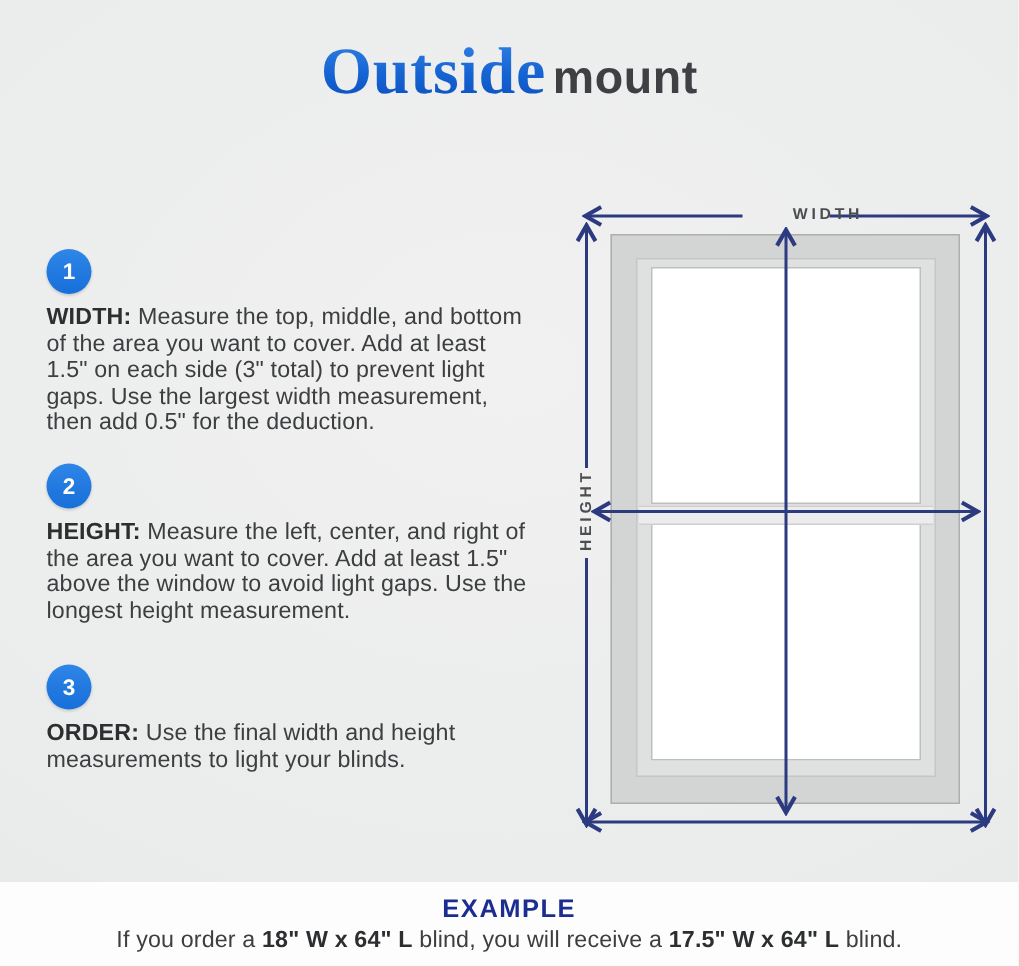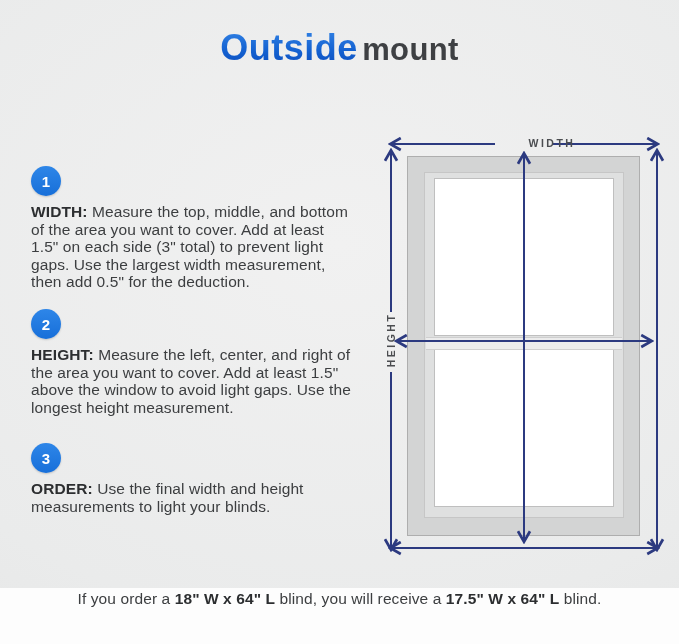--- a/index.html
+++ b/index.html
@@ -8,24 +8,24 @@
     width:679px;height:644px;
     overflow:hidden;
     font-family:"Liberation Sans", sans-serif;
     background:radial-gradient(120% 95% at 50% 38%, #f1f1f1 0%, #eaebeb 62%, #e3e4e4 100%);
   }
   
   .header{position:absolute;left:0;top:24px;width:100%;text-align:center;}
   .title-line1{font-size:33px;font-weight:700;color:#3e4043;letter-spacing:.5px;line-height:38px;}
   .title-line2{line-height:46px;margin-top:1px;}
   .title-highlight{
-    font-size:36px;font-weight:800;letter-spacing:.5px;
+    font-size:44px;font-weight:800;letter-spacing:.5px;
     background:linear-gradient(180deg,#3585e6 0%,#1563d2 55%,#0b4cbd 100%);
     -webkit-background-clip:text;background-clip:text;
-    color:#1565d9;-webkit-text-fill-color:transparent;
+    color:#1565d9;font-family:Liberation Serif, serif;-webkit-text-fill-color:transparent;
   }
   .title-suffix{font-size:31px;font-weight:700;color:#3e4043;letter-spacing:.4px;}
   
   .step{position:absolute;left:31px;width:330px;}
   .step1{top:166px;}
   .step2{top:309px;}
   .step3{top:443px;}
   .step-num{
     width:30px;height:30px;border-radius:50%;
     background:linear-gradient(180deg,#2e86e8,#176fd9);
@@ -126,18 +126,19 @@
       <path d="M524,154 L524,541" marker-start="url(#ch)" marker-end="url(#ch)"></path>
 
       <path d="M397,341 L651,341" marker-start="url(#ch)" marker-end="url(#ch)"></path>
     </g>
   </svg>
 
   <div class="dim-label width-label">WIDTH</div>
   <div class="dim-label height-label">HEIGHT</div>
 
   <div class="footer">
+    <div class="example-heading">EXAMPLE</div>
     <div class="example-line">
       <span>If you order a </span><span class="example-bold">18" W x 64" L</span><span> blind, you will receive a </span><span class="example-bold">17.5" W x 64" L</span><span> blind.</span>
     </div>
   </div>
 
 </div>
 
 </body></html>

